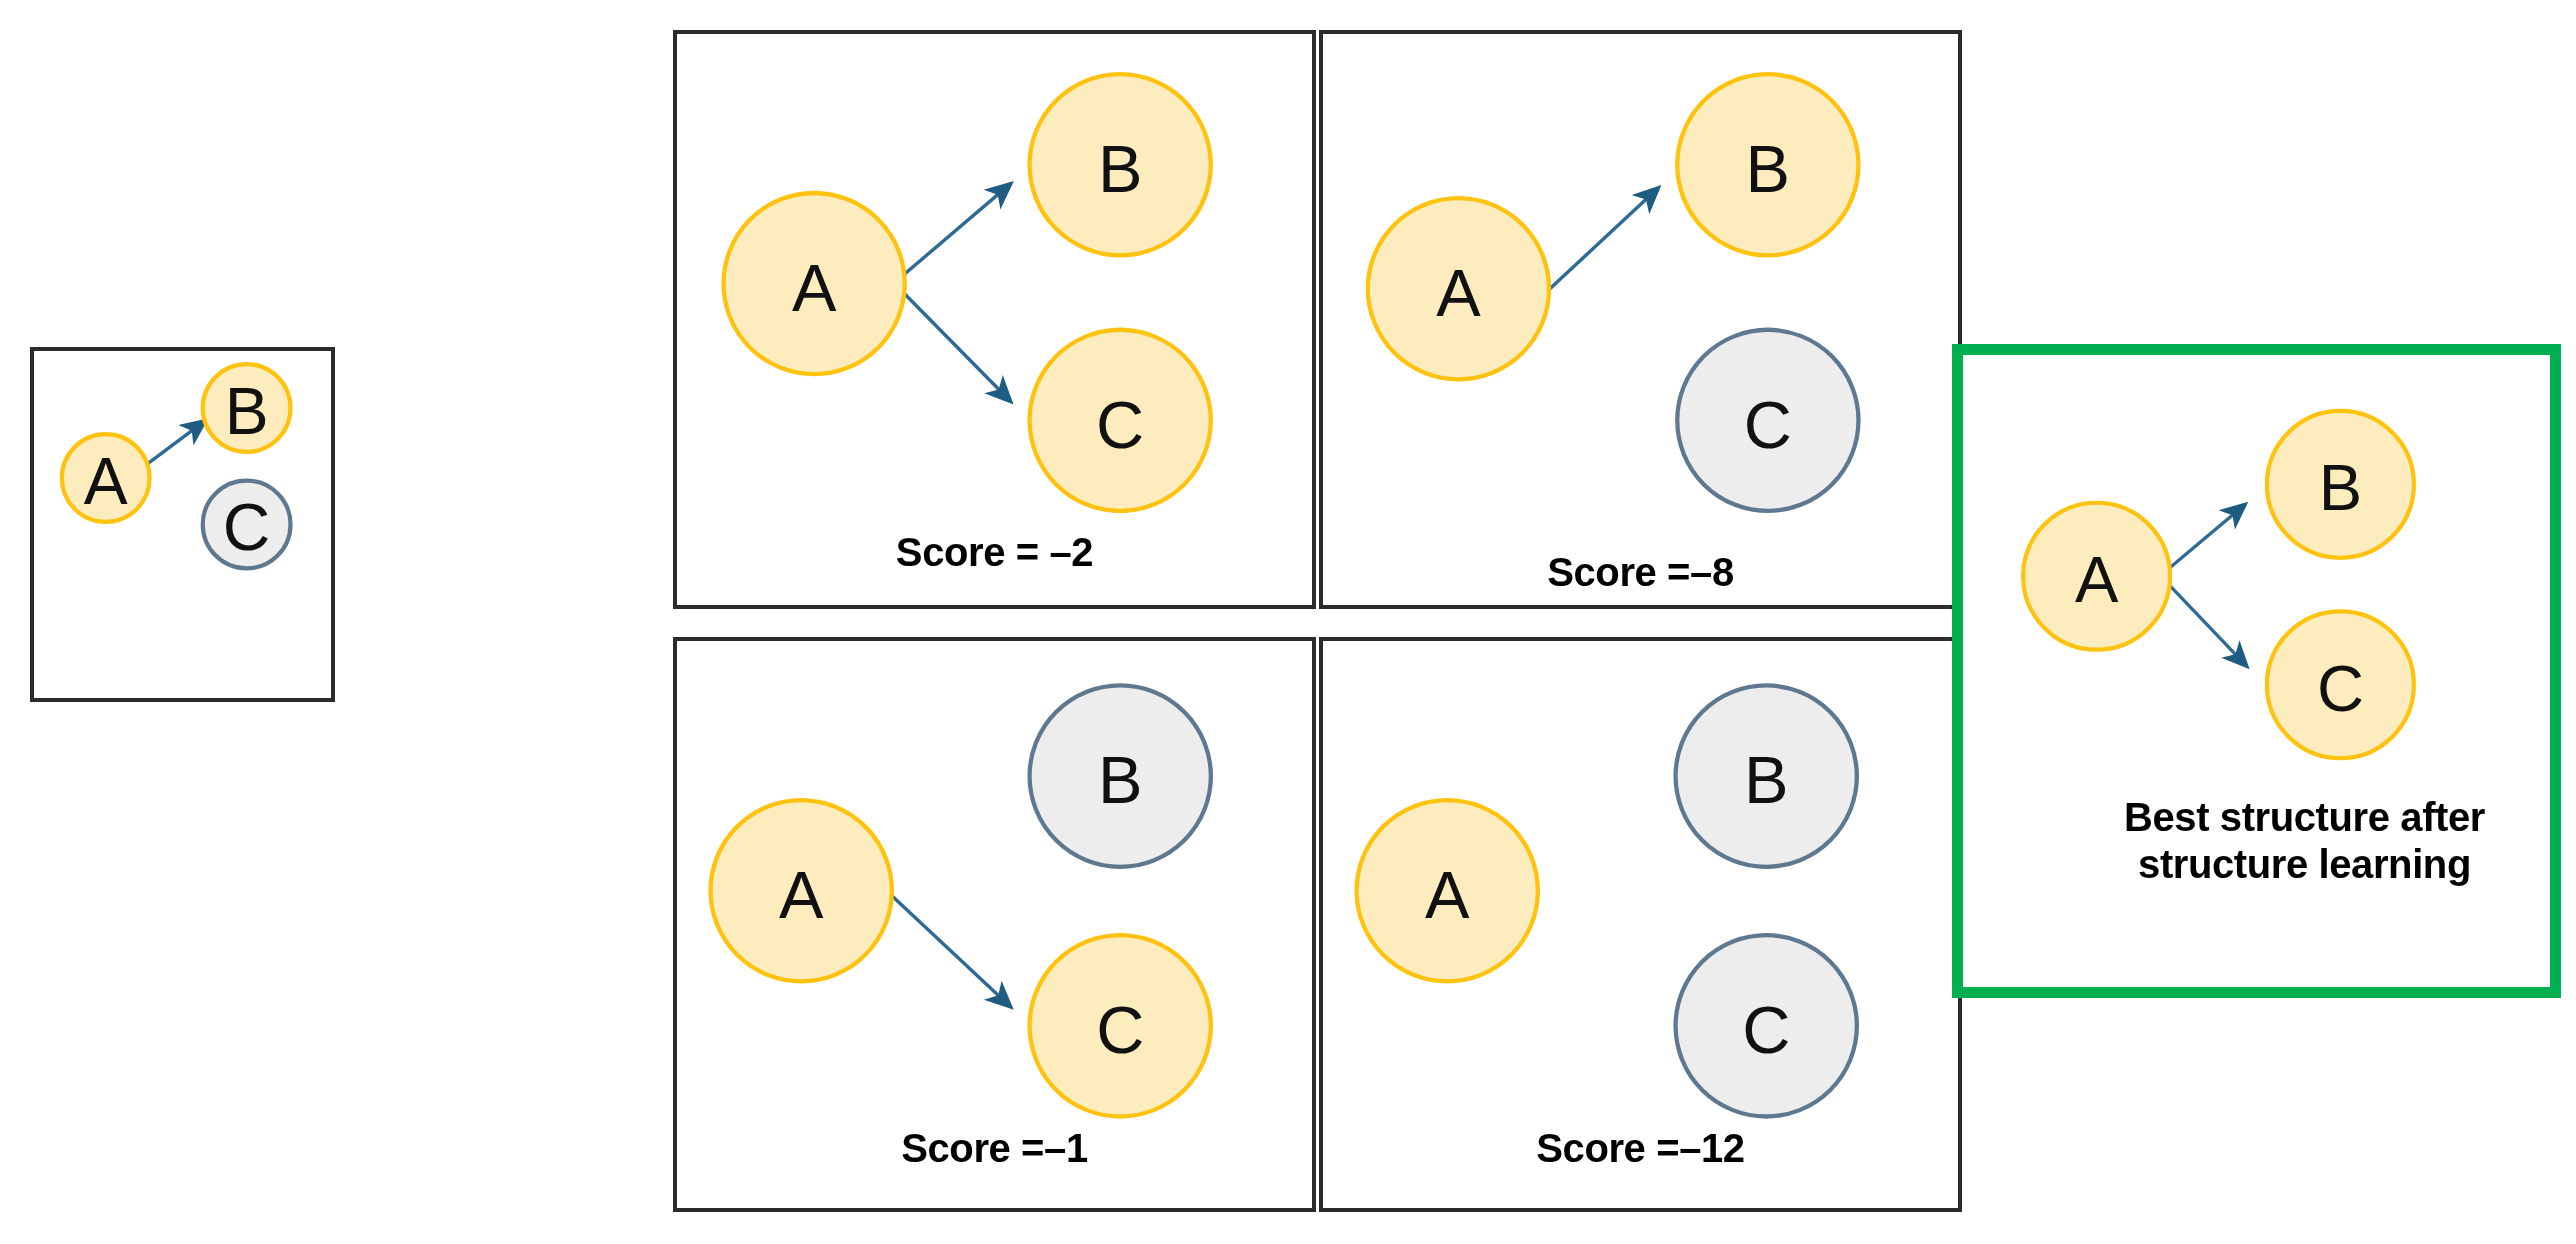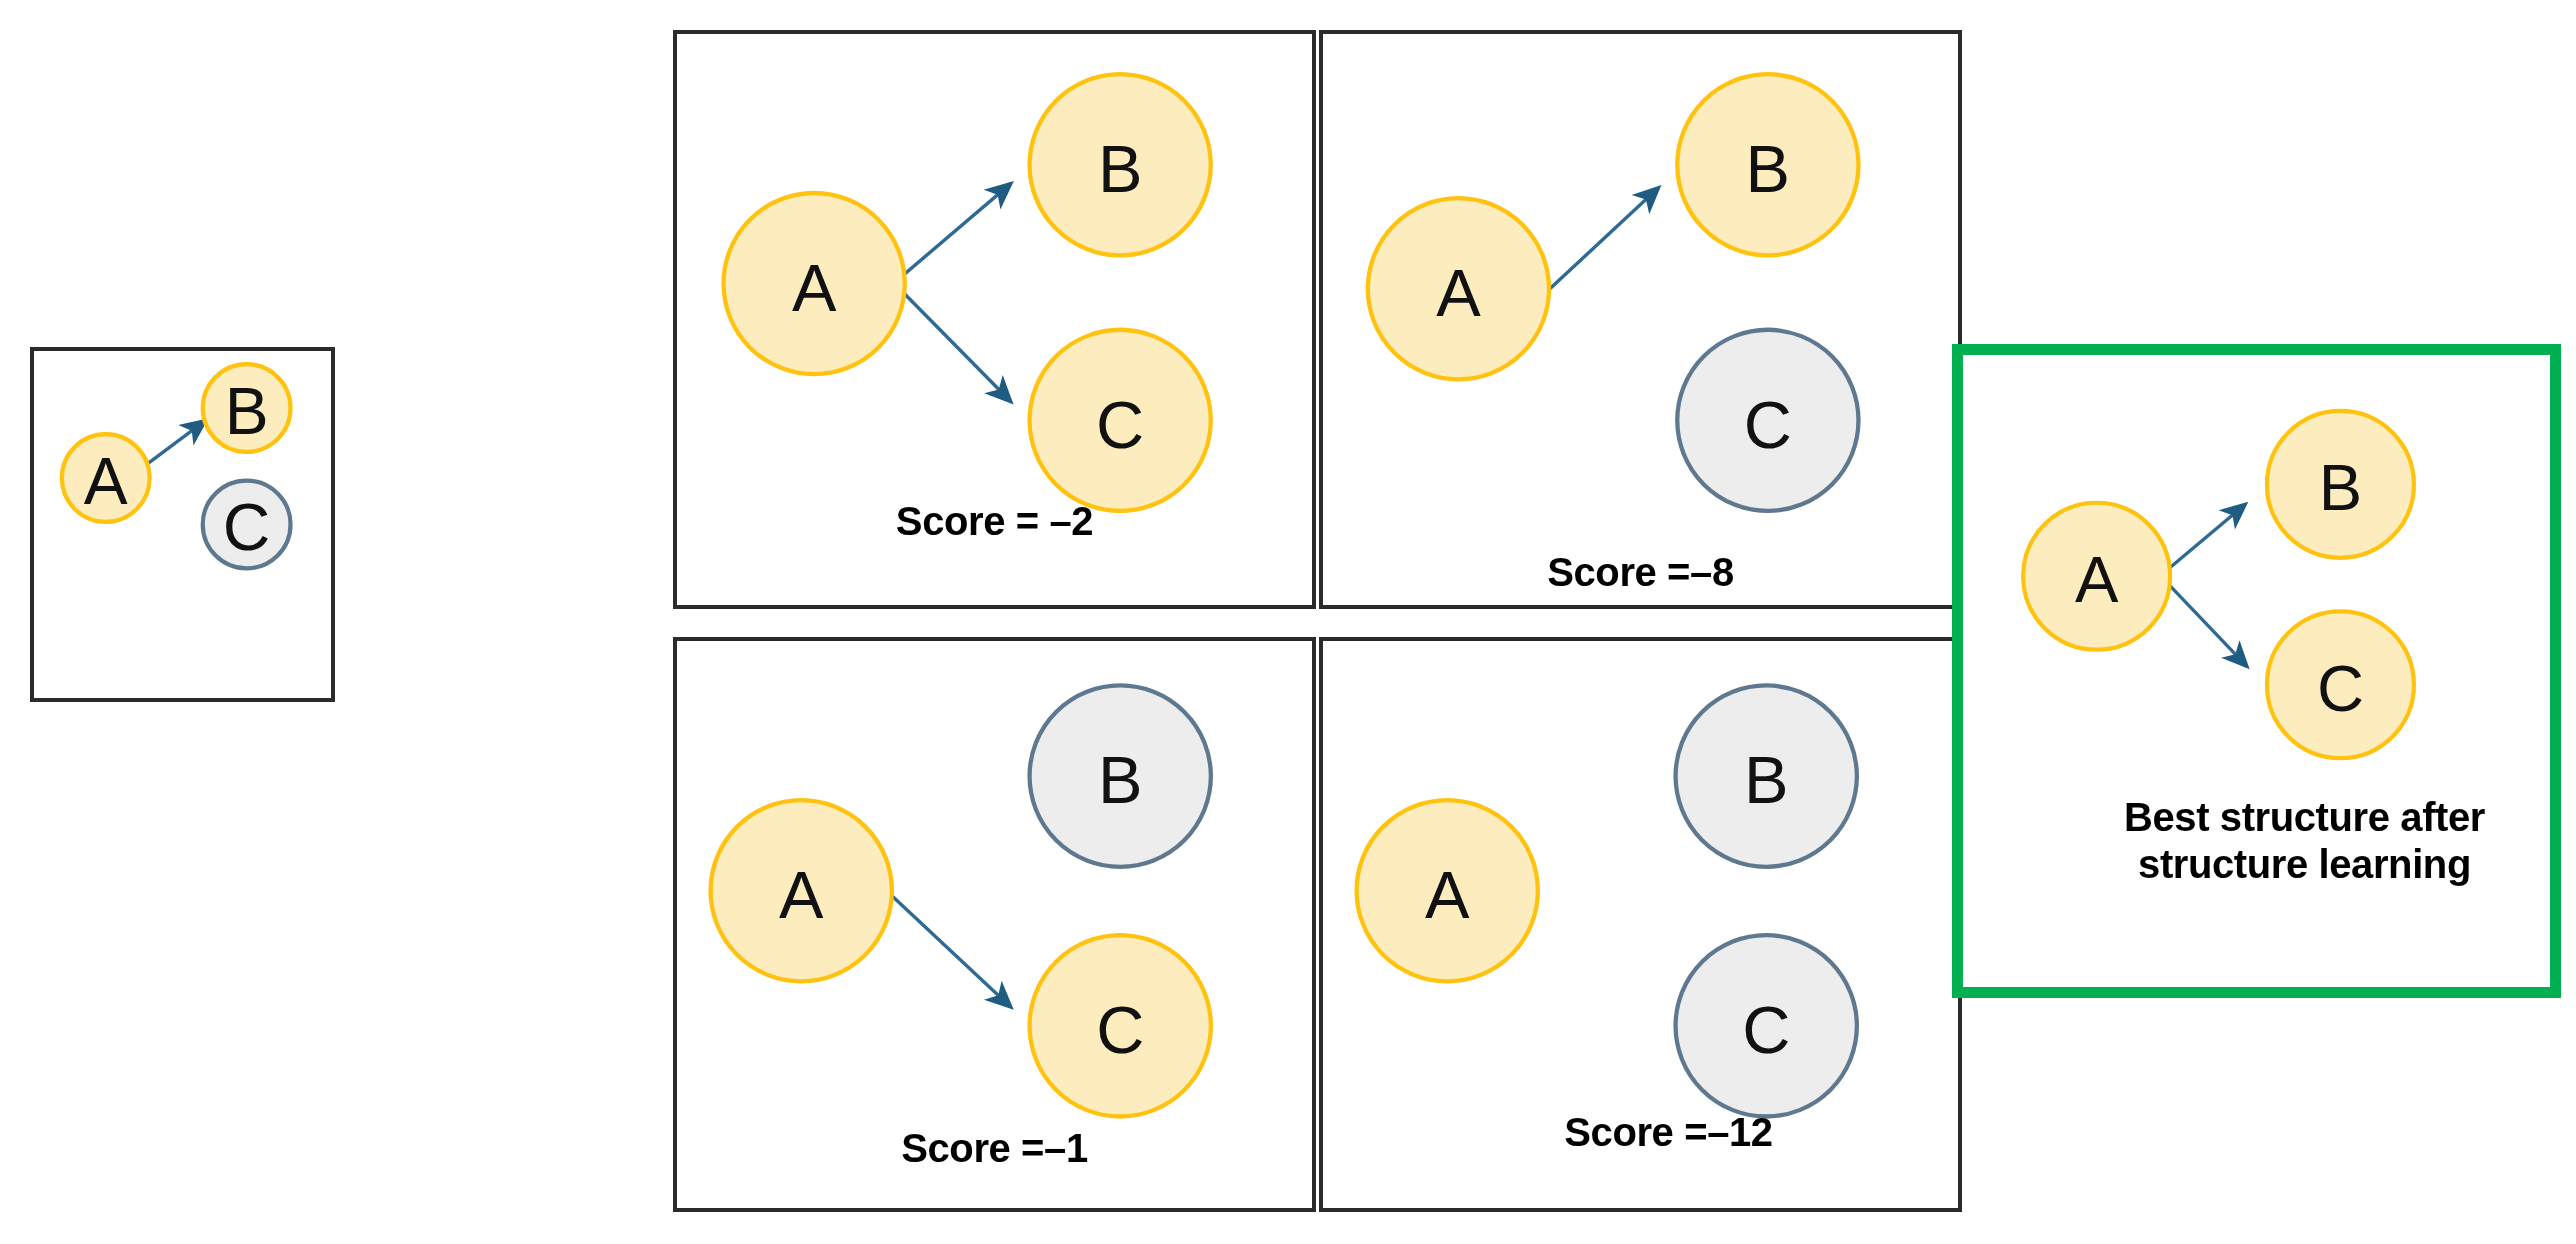--- a/index.html
+++ b/index.html
@@ -76,21 +76,21 @@
       </defs>
       <line class="edge-line" x1="255" y1="290" x2="390" y2="175" marker-end="url(#ah2)"></line>
       <line class="edge-line" x1="255" y1="293" x2="390" y2="430" marker-end="url(#ah2)"></line>
       <circle class="node-yellow" cx="160" cy="292" r="106"></circle>
       <text class="node-label" x="160" y="297">A</text>
       <circle class="node-yellow" cx="518" cy="153" r="106"></circle>
       <text class="node-label" x="518" y="158">B</text>
       <circle class="node-yellow" cx="518" cy="452" r="106"></circle>
       <text class="node-label" x="518" y="457">C</text>
     </svg>
-    <div class="caption score" style="top:464px;">Score = –2</div>
+    <div class="caption score" style="top:495px;">Score = –2</div>
   </div>
 
   <div class="panel black" style="left:1319px;top:29.5px;width:643px;height:579px;">
     <svg class="panel-svg" viewBox="0 0 742 668">
       <defs>
         <marker id="ah3" markerWidth="9" markerHeight="9" refX="7.2" refY="4.2" orient="auto">
           <path class="edge-head" d="M0,0.4 L8.4,4.2 L0,8 L2.2,4.2 Z"></path>
         </marker>
       </defs>
       <line class="edge-line" x1="265" y1="298" x2="392" y2="180" marker-end="url(#ah3)"></line>
@@ -124,21 +124,21 @@
 
   <div class="panel black" style="left:1319px;top:637px;width:643px;height:575px;">
     <svg class="panel-svg" viewBox="0 0 742 663">
       <circle class="node-yellow" cx="145" cy="292" r="106"></circle>
       <text class="node-label" x="145" y="297">A</text>
       <circle class="node-gray" cx="518" cy="158" r="106"></circle>
       <text class="node-label" x="518" y="163">B</text>
       <circle class="node-gray" cx="518" cy="450" r="106"></circle>
       <text class="node-label" x="518" y="455">C</text>
     </svg>
-    <div class="caption score" style="top:468px;margin-left:28px;">Score =–12</div>
+    <div class="caption score" style="top:484px;">Score =–12</div>
   </div>
 
   <div class="panel green" style="left:1952px;top:344px;width:609px;height:654px;">
     <svg class="panel-svg" viewBox="0 0 703 755">
       <defs>
         <marker id="ah6" markerWidth="9" markerHeight="9" refX="7.2" refY="4.2" orient="auto">
           <path class="edge-head" d="M0,0.4 L8.4,4.2 L0,8 L2.2,4.2 Z"></path>
         </marker>
       </defs>
       <line class="edge-line" x1="238" y1="262" x2="338" y2="178" marker-end="url(#ah6)"></line>

